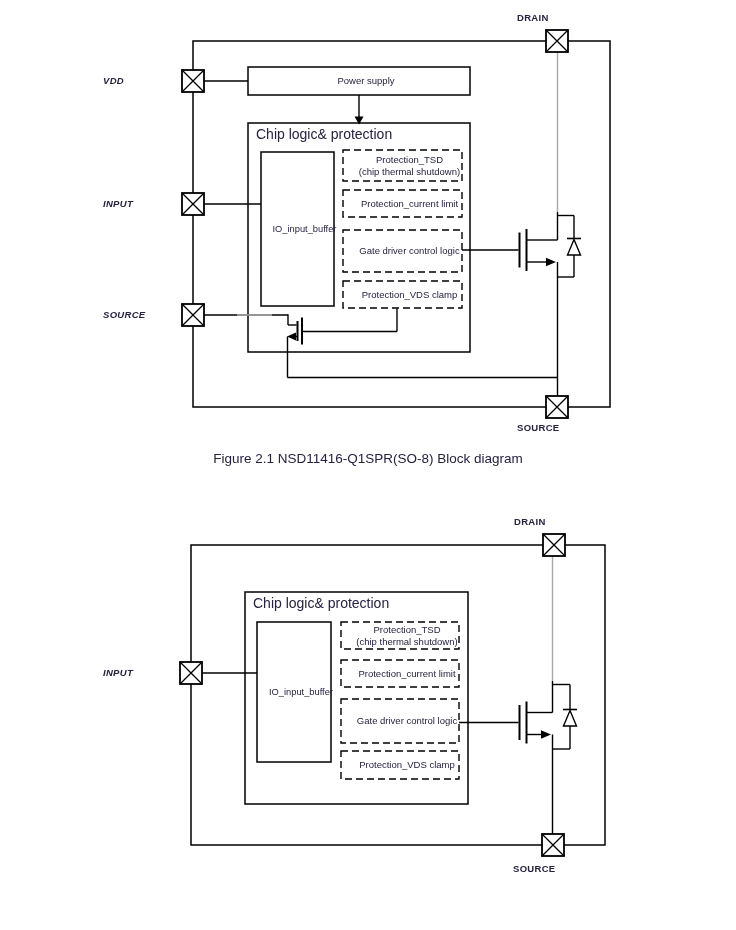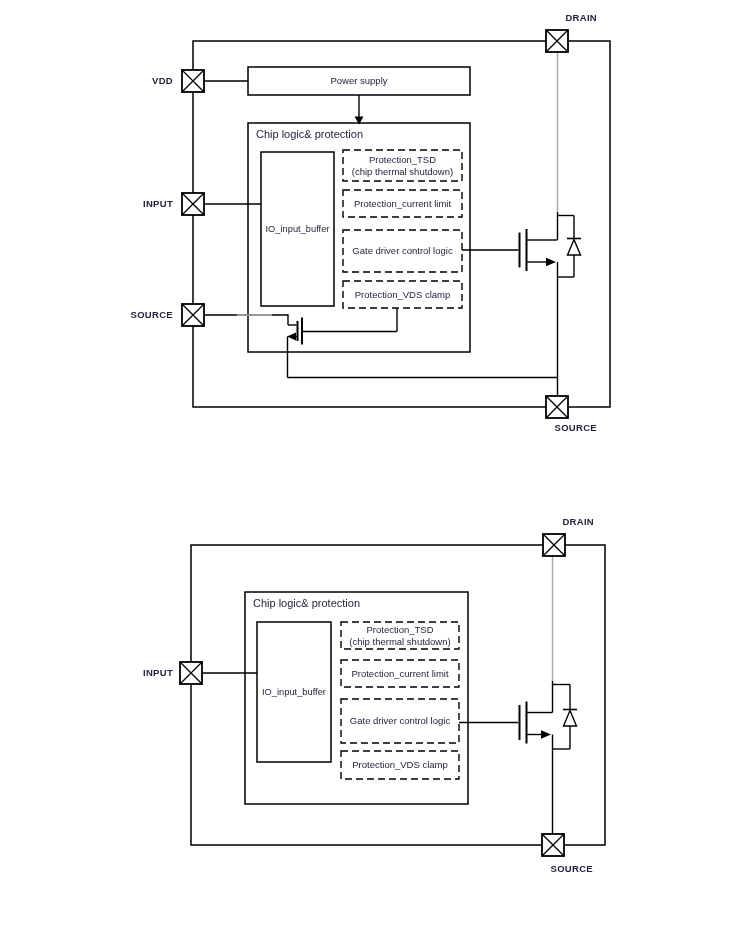--- a/index.html
+++ b/index.html
@@ -3,25 +3,25 @@
 <meta charset="utf-8">
 <style>
   html,body{margin:0;padding:0;background:#ffffff;}
   .page{
     position:relative;width:736px;height:930px;background:#ffffff;
     font-family:"Liberation Sans",sans-serif;color:#262240;overflow:hidden;
   }
   .gfx{position:absolute;left:0;top:0;z-index:1;}
   .txt{position:absolute;z-index:2;color:#262240;}
   .term-lbl{font-size:9.5px;font-weight:700;letter-spacing:.3px;line-height:13px;}
-  .right{text-align:right;}
-  .center{text-align:right;}
-  .block-lbl{font-size:11px;line-height:15px;white-space:nowrap;}
+  .right{font-style:italic;}
+  .center{text-align:left;}
+  .block-lbl{font-size:14px;line-height:15px;white-space:nowrap;}
   .boxtxt{display:flex;align-items:center;justify-content:center;flex-direction:column;
-          font-size:9.5px;line-height:12px;white-space:nowrap;}
+          font-size:9.5px;line-height:12px;white-space:nowrap;padding-left:7px;}
   .caption{font-size:13.5px;line-height:19px;width:736px;text-align:center;}
 </style>
 </head>
 <body>
 
 <div class="page">
 
   <svg class="gfx" width="736" height="930" viewBox="0 0 736 930">
 
     <g fill="none" stroke="#000000" stroke-width="1.4">
@@ -177,20 +177,21 @@
   <div class="txt block-lbl" style="left:256px;top:127px;">Chip logic&amp; protection</div>
   <div class="txt boxtxt" style="left:261px;top:152px;width:73px;height:154px;font-size:9.3px;">IO_input_buffer</div>
   <div class="txt boxtxt" style="left:343px;top:150px;width:119px;height:31px;">
     <div>Protection_TSD</div>
     <div>(chip thermal shutdown)</div>
   </div>
   <div class="txt boxtxt" style="left:343px;top:190px;width:119px;height:27px;">Protection_current limit</div>
   <div class="txt boxtxt" style="left:343px;top:230px;width:119px;height:42px;">Gate driver control logic</div>
   <div class="txt boxtxt" style="left:343px;top:281px;width:119px;height:27px;">Protection_VDS clamp</div>
 
+  <div class="txt caption" style="left:0;top:449px;">Figure 2.1 NSD11416-Q1SPR(SO-8) Block diagram</div>
 
   <div class="txt term-lbl right" style="left:103px;top:666px;width:70px;">INPUT</div>
   <div class="txt term-lbl center" style="left:514px;top:515px;width:80px;">DRAIN</div>
   <div class="txt term-lbl center" style="left:513px;top:862px;width:80px;">SOURCE</div>
 
   <div class="txt block-lbl" style="left:253px;top:596px;">Chip logic&amp; protection</div>
   <div class="txt boxtxt" style="left:257px;top:622px;width:74px;height:140px;font-size:9.3px;">IO_input_buffer</div>
   <div class="txt boxtxt" style="left:341px;top:622px;width:118px;height:27px;">
     <div>Protection_TSD</div>
     <div>(chip thermal shutdown)</div>

